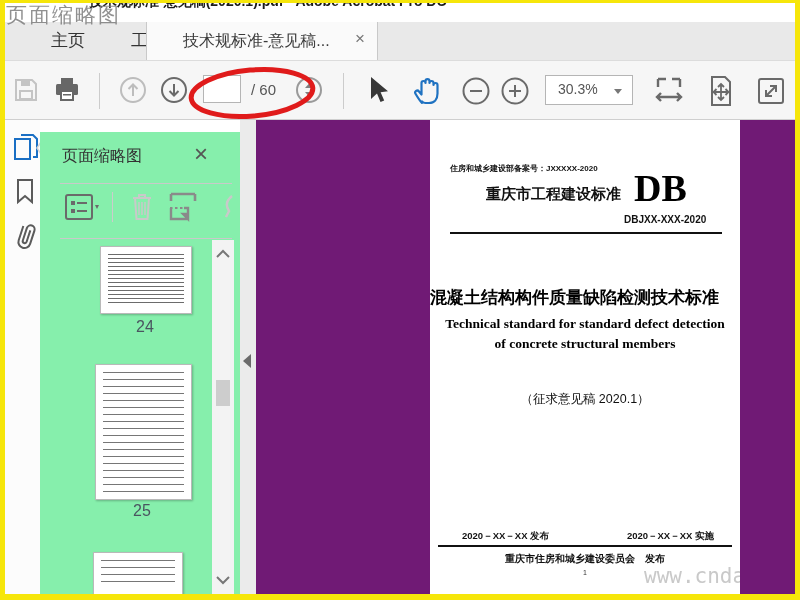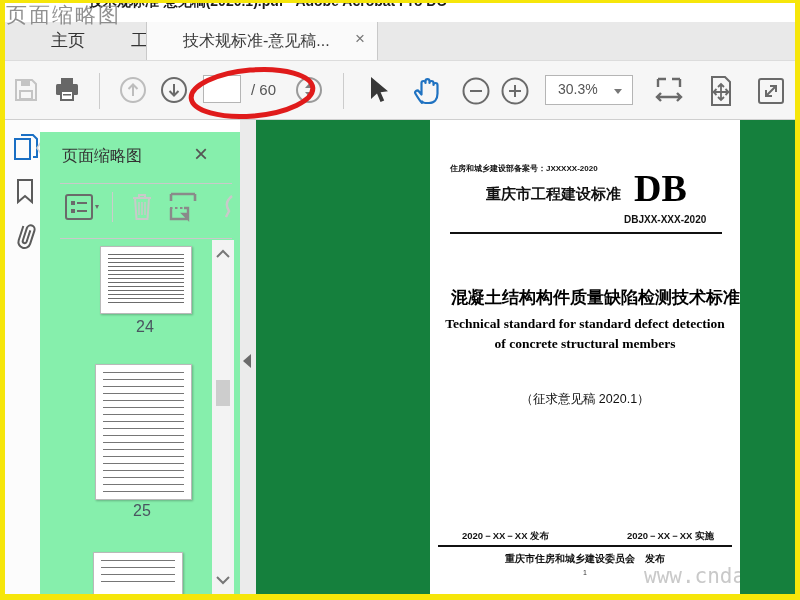--- a/index.html
+++ b/index.html
@@ -44,28 +44,28 @@
   .thumb-lines.sparse{background:repeating-linear-gradient(180deg, rgba(45,45,45,.65) 0 1px, transparent 1px 7px);}
   .thumb-label{position:absolute;width:100px;text-align:center;font-size:16px;color:#4a5560;}
   .vscroll{position:absolute;left:172px;top:108px;width:22px;height:354px;background:#f3f3f3;}
   .vthumb{position:absolute;left:4px;width:14px;background:#cdcdcd;}
   .hscroll{position:absolute;left:0px;top:462px;width:196px;height:16px;background:#f3f3f3;}
   .hthumb{position:absolute;top:3px;height:10px;background:#c6c6c6;}
   
   .splitter{position:absolute;left:240px;top:120px;width:16px;height:474px;background:#ebebeb;z-index:2;}
   .split-tri{position:absolute;left:3px;top:234px;width:0;height:0;border-top:7px solid transparent;
              border-bottom:7px solid transparent;border-right:8px solid #6b6b6b;}
-  .canvas{position:absolute;left:256px;top:120px;width:539px;height:474px;background:#15803d;z-index:1;}
+  .canvas{position:absolute;left:256px;top:120px;width:539px;height:474px;background:#701a75;z-index:1;}
   .page{position:absolute;left:174px;top:0;width:310px;height:474px;background:#ffffff;overflow:hidden;}
   .doc-record{position:absolute;left:20px;top:43px;font-size:8px;font-weight:bold;color:#111;}
   .doc-cat{position:absolute;left:56px;top:65px;font-size:15px;font-weight:bold;color:#111;}
   .doc-db{position:absolute;left:204px;top:46px;font-size:38px;font-weight:bold;color:#000;font-family:"Liberation Serif",serif;}
   .doc-dbno{position:absolute;left:194px;top:94px;font-size:10px;font-weight:bold;color:#111;}
   .doc-hr1{position:absolute;left:20px;top:112px;width:272px;height:2px;background:#111;}
-  .doc-title-cn{position:absolute;left:0;top:166px;width:100%;text-align:right;font-size:17px;font-weight:bold;color:#000;}
+  .doc-title-cn{position:absolute;left:0;top:166px;width:100%;text-align:left;font-size:17px;font-weight:bold;color:#000;}
   .doc-title-en{position:absolute;left:0;width:100%;text-align:center;font-size:13.5px;font-weight:bold;
                 color:#000;font-family:"Liberation Serif",serif;}
   .doc-draft{position:absolute;left:0;top:271px;width:100%;text-align:center;font-size:12.5px;color:#111;}
   .doc-date{position:absolute;top:410px;font-size:9.5px;font-weight:bold;color:#111;}
   .doc-hr2{position:absolute;left:8px;top:425px;width:294px;height:2px;background:#111;}
   .doc-pub{position:absolute;left:0;top:432px;width:100%;text-align:center;font-size:10px;font-weight:bold;color:#111;}
   .doc-pageno{position:absolute;left:0;top:449px;width:100%;text-align:center;font-size:7px;color:#333;}
   .wm-bottom{position:absolute;left:214px;top:444px;font-size:21px;color:#c9c9c9;white-space:nowrap;
              font-family:"DejaVu Sans Mono",monospace;}
   svg{display:block;}

